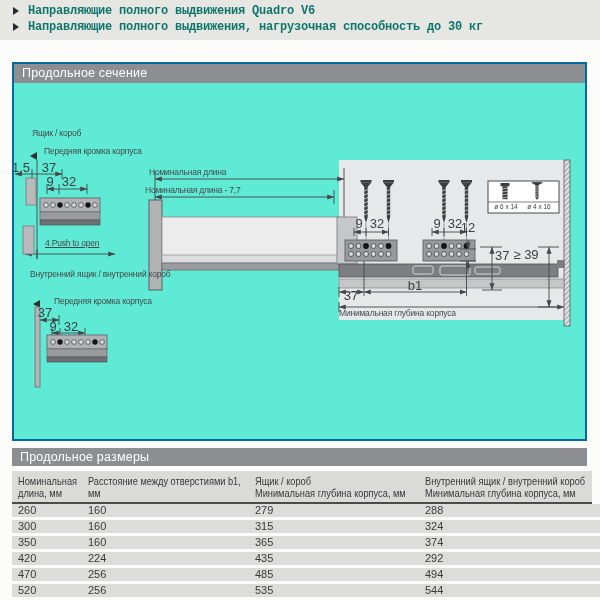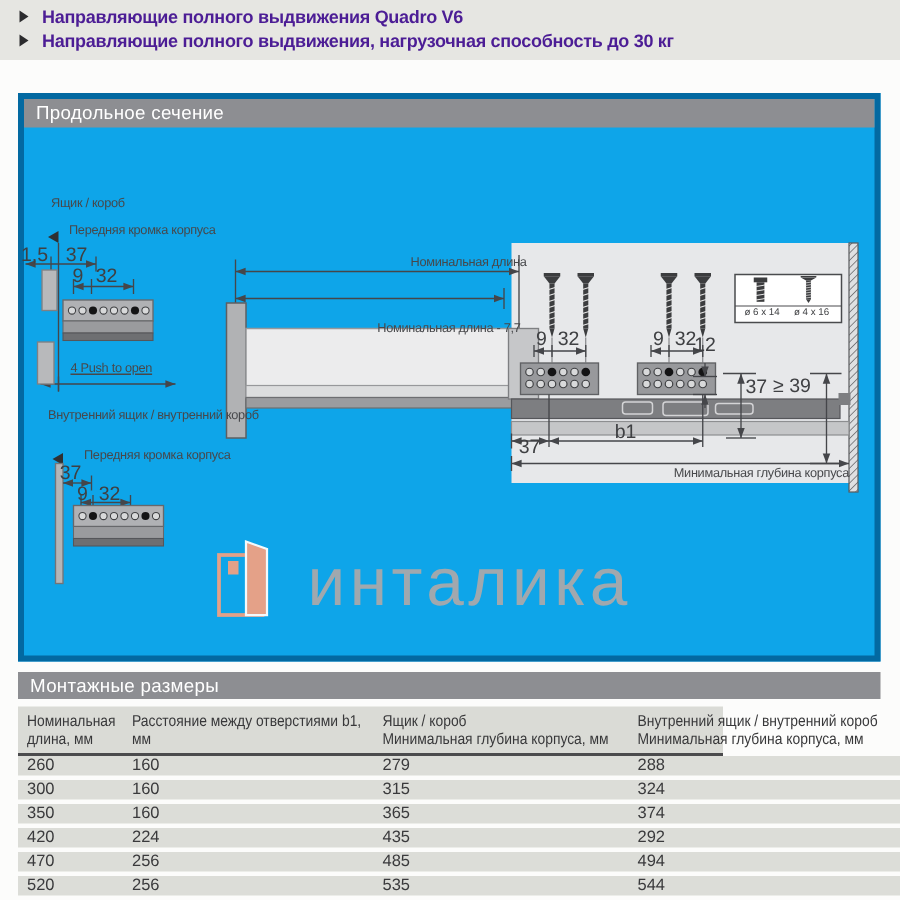--- a/index.html
+++ b/index.html
@@ -3,43 +3,43 @@
 <meta charset="utf-8">
 <style>
   html,body{margin:0;padding:0;}
   .page{position:relative;width:600px;height:600px;background:#fcfcfb;overflow:hidden;
         font-family:"Liberation Sans",sans-serif;color:#3a3a3c;}
   
   .top-block{position:absolute;left:0;top:0;width:600px;height:40px;background:#e6e6e2;}
   .bullet-row{position:absolute;left:13px;height:14px;display:flex;align-items:center;gap:9px;}
   .tri{width:0;height:0;border-left:6px solid #2c2c2e;border-top:4px solid transparent;
        border-bottom:4px solid transparent;}
-  .bullet-text{font-size:12px;font-weight:bold;color:#4c1d95;white-space:nowrap;letter-spacing:-0.2px;}
-  
-  .panel{position:absolute;left:12px;top:62px;width:575px;height:379px;background:#0ea5e9;
-         border:4px solid #0369a1;box-sizing:border-box;}
+  .bullet-text{font-size:12px;font-weight:bold;color:#0f766e;white-space:nowrap;letter-spacing:-0.2px;font-family:Liberation Mono, monospace;}
+  
+  .panel{position:absolute;left:12px;top:62px;width:575px;height:379px;background:#5eead4;
+         border:2px solid #0369a1;box-sizing:border-box;}
   .sec-bar{position:absolute;left:0;top:0;width:100%;height:19px;background:#8d8e92;color:#fff;
            font-size:12.5px;line-height:19px;padding-left:8px;box-sizing:border-box;
            letter-spacing:0.2px;white-space:nowrap;}
   .bar2{position:absolute;left:12px;top:448px;width:575px;height:18px;background:#8d8e92;color:#fff;
         font-size:12.5px;line-height:18px;padding-left:8px;box-sizing:border-box;letter-spacing:0.2px;}
   .diag{position:absolute;left:0;top:19px;}
   
   .lab{position:absolute;font-size:8.5px;line-height:9px;color:#47484b;letter-spacing:-0.2px;white-space:nowrap;}
   .dim{position:absolute;font-size:13px;line-height:8px;color:#3f4043;text-align:center;white-space:nowrap;}
   .dim-s{font-size:6.5px;}
-  .ctr{text-align:right;}
+  .ctr{text-align:left;}
   .dl line{stroke:#45464a;stroke-width:0.9;fill:none;}
   .dlt line{stroke:#77787b;stroke-width:0.7;}
   
   .watermark{position:absolute;left:143px;top:358px;display:flex;align-items:center;gap:12px;opacity:0.95;}
   .wm-text{font-size:45px;color:#a8a9ab;letter-spacing:3px;line-height:60px;white-space:nowrap;}
   
-  .tbl-hdr{position:absolute;left:12px;top:471px;width:470px;height:31px;background:#dadbd6;
-           border-bottom:2px solid #4b4b4d;}
+  .tbl-hdr{position:absolute;left:12px;top:471px;width:564px;height:31px;background:#dadbd6;
+           border-bottom:2px solid #4b4b4d;padding-left:16px;}
   .th{position:absolute;top:4px;font-size:10.5px;line-height:12px;color:#38383a;white-space:pre-line;
       transform:scaleX(0.88);transform-origin:left top;}
   .row{position:absolute;left:12px;width:589px;height:13px;background:#dcddd8;}
   .td{position:absolute;top:0;line-height:13px;font-size:11px;color:#3a3a3c;}
   .c1{left:6px;}  .c2{left:76px;}  .c3{left:243px;}  .c4{left:413px;}
 </style>
 </head>
 <body>
 
 <div class="page">
@@ -284,45 +284,37 @@
     <div class="dim" style="left:26px;top:100px;width:18px;">37</div>
     <div class="dim" style="left:30px;top:114px;width:12px;">9</div>
     <div class="dim" style="left:46px;top:114px;width:18px;">32</div>
     <div class="lab" style="left:31px;top:175px;text-decoration:underline;">4 Push to open</div>
     <div class="lab" style="left:16px;top:206px;">Внутренний ящик / внутренний короб</div>
     <div class="lab" style="left:40px;top:233px;">Передняя кромка корпуса</div>
     <div class="dim" style="left:22px;top:245px;width:18px;">37</div>
     <div class="dim" style="left:33px;top:259px;width:12px;">9</div>
     <div class="dim" style="left:48px;top:259px;width:18px;">32</div>
     <div class="lab ctr" style="left:135px;top:104px;width:200px;">Номинальная длина</div>
-    <div class="lab ctr" style="left:131px;top:122px;width:200px;margin-top:26px;">Номинальная длина - 7,7</div>
+    <div class="lab ctr" style="left:131px;top:122px;width:200px;">Номинальная длина - 7,7</div>
     <div class="dim" style="left:338px;top:156px;width:14px;">9</div>
     <div class="dim" style="left:354px;top:156px;width:18px;">32</div>
     <div class="dim" style="left:416px;top:156px;width:14px;">9</div>
     <div class="dim" style="left:432px;top:156px;width:18px;">32</div>
     <div class="dim" style="left:446px;top:160px;width:16px;">12</div>
     <div class="dim" style="left:481px;top:188px;width:14px;">37</div>
     <div class="dim" style="left:498px;top:187px;width:28px;">≥ 39</div>
     <div class="dim" style="left:328px;top:228px;width:18px;">37</div>
     <div class="dim" style="left:393px;top:218px;width:16px;">b1</div>
     <div class="lab ctr" style="left:325px;top:245px;width:225px;">Минимальная глубина корпуса</div>
     <div class="dim dim-s" style="left:476px;top:139px;width:32px;">ø 6 x 14</div>
     <div class="dim dim-s" style="left:509px;top:139px;width:32px;">ø 4 x 16</div>
   </div>
 
-  <div class="watermark">
-    <svg width="50" height="60" viewBox="0 0 50 60">
-      <rect x="3" y="12" width="29" height="40" fill="none" stroke="#f0a183" stroke-width="2.5"></rect>
-      <polygon points="21,3 35,8 35,52 21,52" fill="#f0a183" stroke="#ffffff" stroke-width="1.5"></polygon>
-      <rect x="9" y="16" width="7" height="9" fill="#f0a183"></rect>
-    </svg>
-    <span class="wm-text">инталика</span>
-  </div>
-
-  <div class="bar2">Монтажные размеры</div>
+
+  <div class="bar2">Продольное размеры</div>
 
   <div class="tbl-hdr">
     <div class="th c1" style="width:70px;">Номинальная
 длина, мм</div>
     <div class="th c2" style="width:190px;">Расстояние между отверстиями b1, мм</div>
     <div class="th c3" style="width:195px;">Ящик / короб
 Минимальная глубина корпуса, мм</div>
     <div class="th c4" style="width:190px;">Внутренний ящик / внутренний короб
 Минимальная глубина корпуса, мм</div>
   </div>

